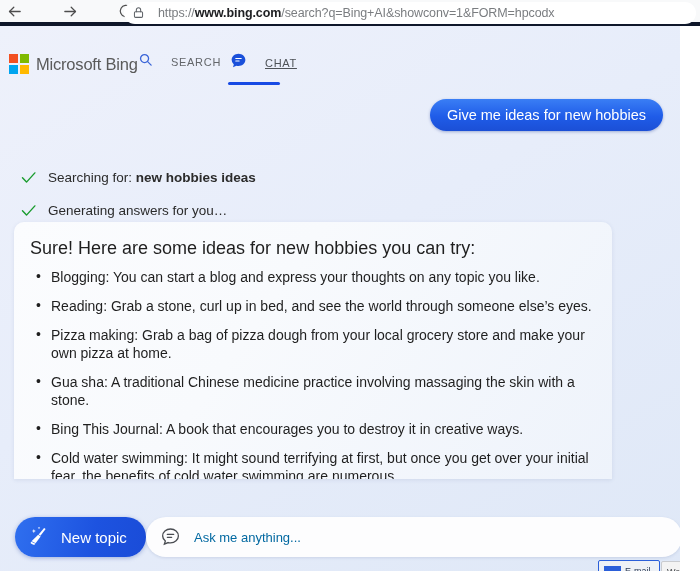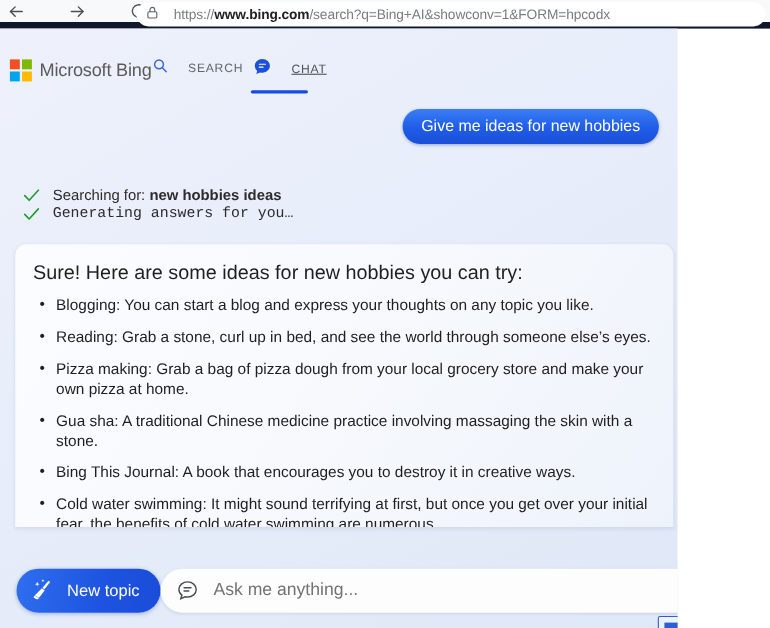--- a/index.html
+++ b/index.html
@@ -9,21 +9,21 @@
     overflow: hidden;
     background: #ffffff;
   }
   #screen { position: relative; width: 700px; height: 571px; overflow: hidden; }
 
   
   .browser-bar {
     position: absolute; top: 0; left: 0; width: 700px; height: 26px;
     background: #f8f9fa;
     display: flex; align-items: center;
-    border-bottom: 6px solid #0f172a;
+    border-bottom: 4px solid #0f172a;
     gap: 14px;
   }
   .nav-btn {
     width: 28px; height: 24px;
     display: flex; align-items: center; justify-content: center;
     color: #4d4d4d;
   }
   .nav-btn svg { display: block; }
   .urlbar {
     position: absolute; left: 124px; top: 2px;
@@ -36,21 +36,21 @@
   .lock-icon { width: 16px; height: 16px; flex: 0 0 16px; color: #5f6368; }
   .url-text {
     font-size: 12.5px; color: #7a7d80;
     margin-left: 10px; white-space: nowrap;
     letter-spacing: -0.1px;
   }
   .url-text b { color: #202124; font-weight: 700; }
 
   
   .page {
-    position: absolute; top: 26px; left: 0; width: 616px; height: 545px;
+    position: absolute; top: 26px; left: 0; width: 680px; height: 545px;
     background: linear-gradient(150deg, #eef1fb 0%, #e7edfa 45%, #dfe8f7 100%);
     overflow: hidden;
   }
 
   
   .bing-header {
     position: absolute; top: 22px; left: 0; width: 700px; height: 42px;
   }
   .ms-logo {
     position: absolute; left: 9px; top: 6px;
@@ -92,21 +92,21 @@
     white-space: nowrap;
   }
 
   
   .status-row {
     position: absolute; left: 20px;
     display: flex; align-items: center; gap: 11px;
     font-size: 13.5px; color: #2b2b2b;
   }
   #status-0 { top: 131px; margin-top: 12px; }
-  #status-1 { top: 160px; font-family: Liberation Mono, monospace; }
+  #status-1 { top: 176px; }
   .check { width: 17px; height: 17px; flex: 0 0 17px; }
   .status-text b { font-weight: 700; }
 
   
   .answer-card {
     position: absolute; left: 14px; top: 196px;
     width: 598px; height: 257px;
     background: linear-gradient(125deg, #fbfcfe 0%, #f8fafd 40%, #eef3fb 100%);
     border-radius: 10px 10px 0 0;
     box-shadow: 0 1px 4px rgba(40,60,120,0.10);
@@ -144,21 +144,21 @@
   .ask-field {
     position: absolute; left: 146px; top: 6px;
     width: 536px; height: 40px;
     background: #fdfdfe;
     border-radius: 21px;
     display: flex; align-items: center;
     padding-left: 14px; gap: 11px;
     box-shadow: 0 1px 3px rgba(40,60,120,0.13);
   }
   .bubble-icon { width: 23px; height: 23px; flex: 0 0 23px; }
-  .ask-placeholder { font-size: 16px; color: #737373; }
+  .ask-placeholder { font-size: 13px; color: #0369a1; }
 
   
   .peek-wrap { position: absolute; left: 0; top: 531px; width: 700px; height: 14px; }
   .peek-a {
     position: absolute; left: 598px; top: 3px;
     width: 62px; height: 22px;
     background: #eef1f6;
     border: 1px solid #2b5fd9;
     border-radius: 2px 2px 0 0;
     display: flex; align-items: center; gap: 4px;

